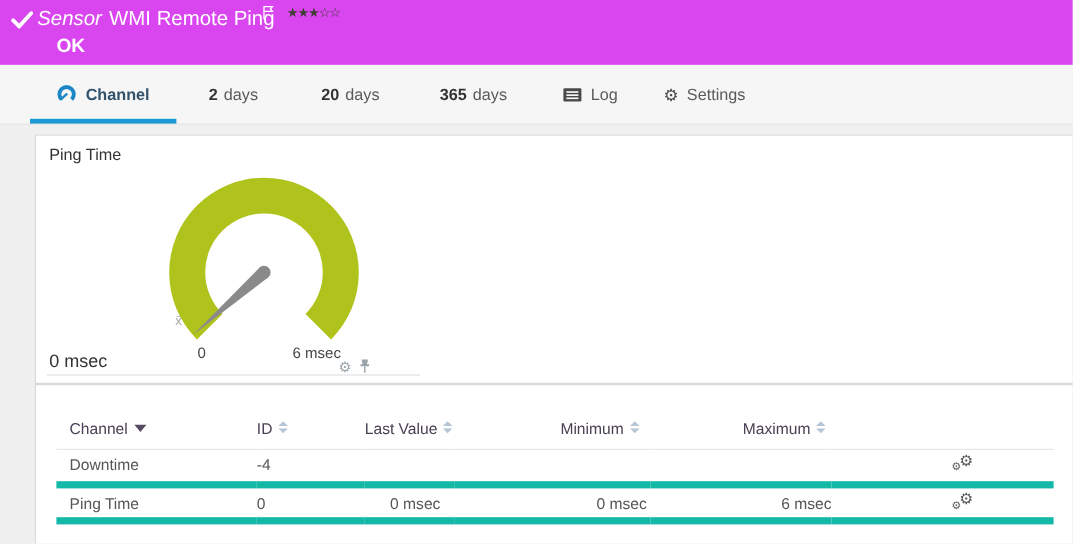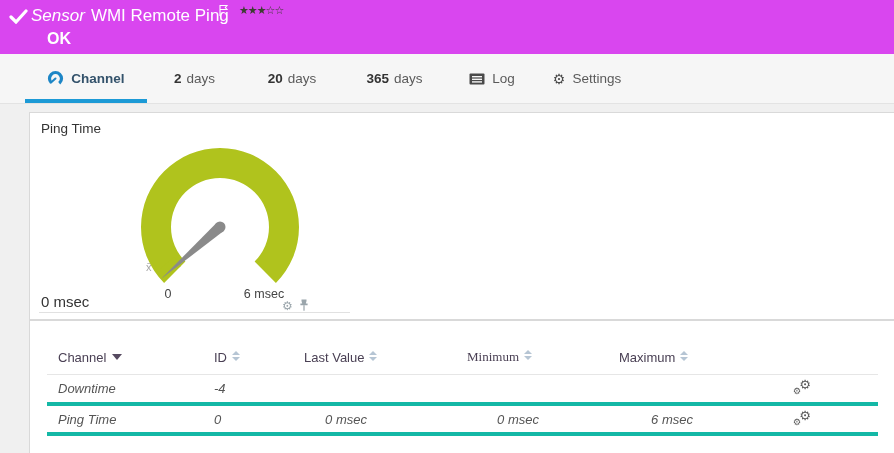--- a/index.html
+++ b/index.html
@@ -38,23 +38,23 @@
   .gauge-icons .gear-glyph{ font-size:12px; color:#9aa5ab; cursor:pointer; }
   .gauge-sep{ position:absolute; left:9px; top:199px; width:311px; height:1px; background:#e1e1e1; }
   .table-panel{ height:148px; }
   
   table{ border-collapse:collapse; table-layout:fixed; margin-left:17px; width:831px; }
   col.c1{width:167px} col.c2{width:90px} col.c3{width:75px}
   col.c4{width:163px} col.c5{width:151px} col.c6{width:185px}
   th{ height:53px; vertical-align:bottom; padding-bottom:9px; text-align:left;
       font-weight:normal; font-size:13px; color:#4a4054; border-bottom:1px solid #e6e6e6;
       cursor:pointer; white-space:nowrap; }
-  td{ height:30px; font-size:13px; color:#555; border-bottom:4px solid #14b8a6; white-space:nowrap;font-style:italic; }
+  td{ height:30px; font-size:13px; color:#555; border-bottom:6px solid #14b8a6; white-space:nowrap; }
   th.pl, td.pl{ padding-left:11px; }
-  th.min{ padding-left:88px;font-family:Liberation Serif, serif; } th.max{ padding-left:77px; }
+  th.min{ padding-left:88px; } th.max{ padding-left:77px; }
   td.r{ text-align:right; }
   td.r-lv{ padding-right:12px; } td.r-min{ padding-right:3px; } td.r-max{ padding-right:0; }
   td.act{ padding-left:100px; }
   .sort{ display:inline-block; vertical-align:1px; margin-left:5px; }
   .sort i{ display:block; width:0; height:0; border-left:4px solid transparent; border-right:4px solid transparent; }
   .sort i.up{ border-bottom:4px solid #b6c5d4; margin-bottom:2px; }
   .sort i.dn{ border-top:4px solid #b6c5d4; }
   .sort-active{ display:inline-block; vertical-align:2px; margin-left:6px; width:0; height:0;
       border-left:5px solid transparent; border-right:5px solid transparent; border-top:6px solid #564a60; }
   .gears{ position:relative; display:inline-block; width:18px; height:16px; cursor:pointer; color:#5a5a5a; }

